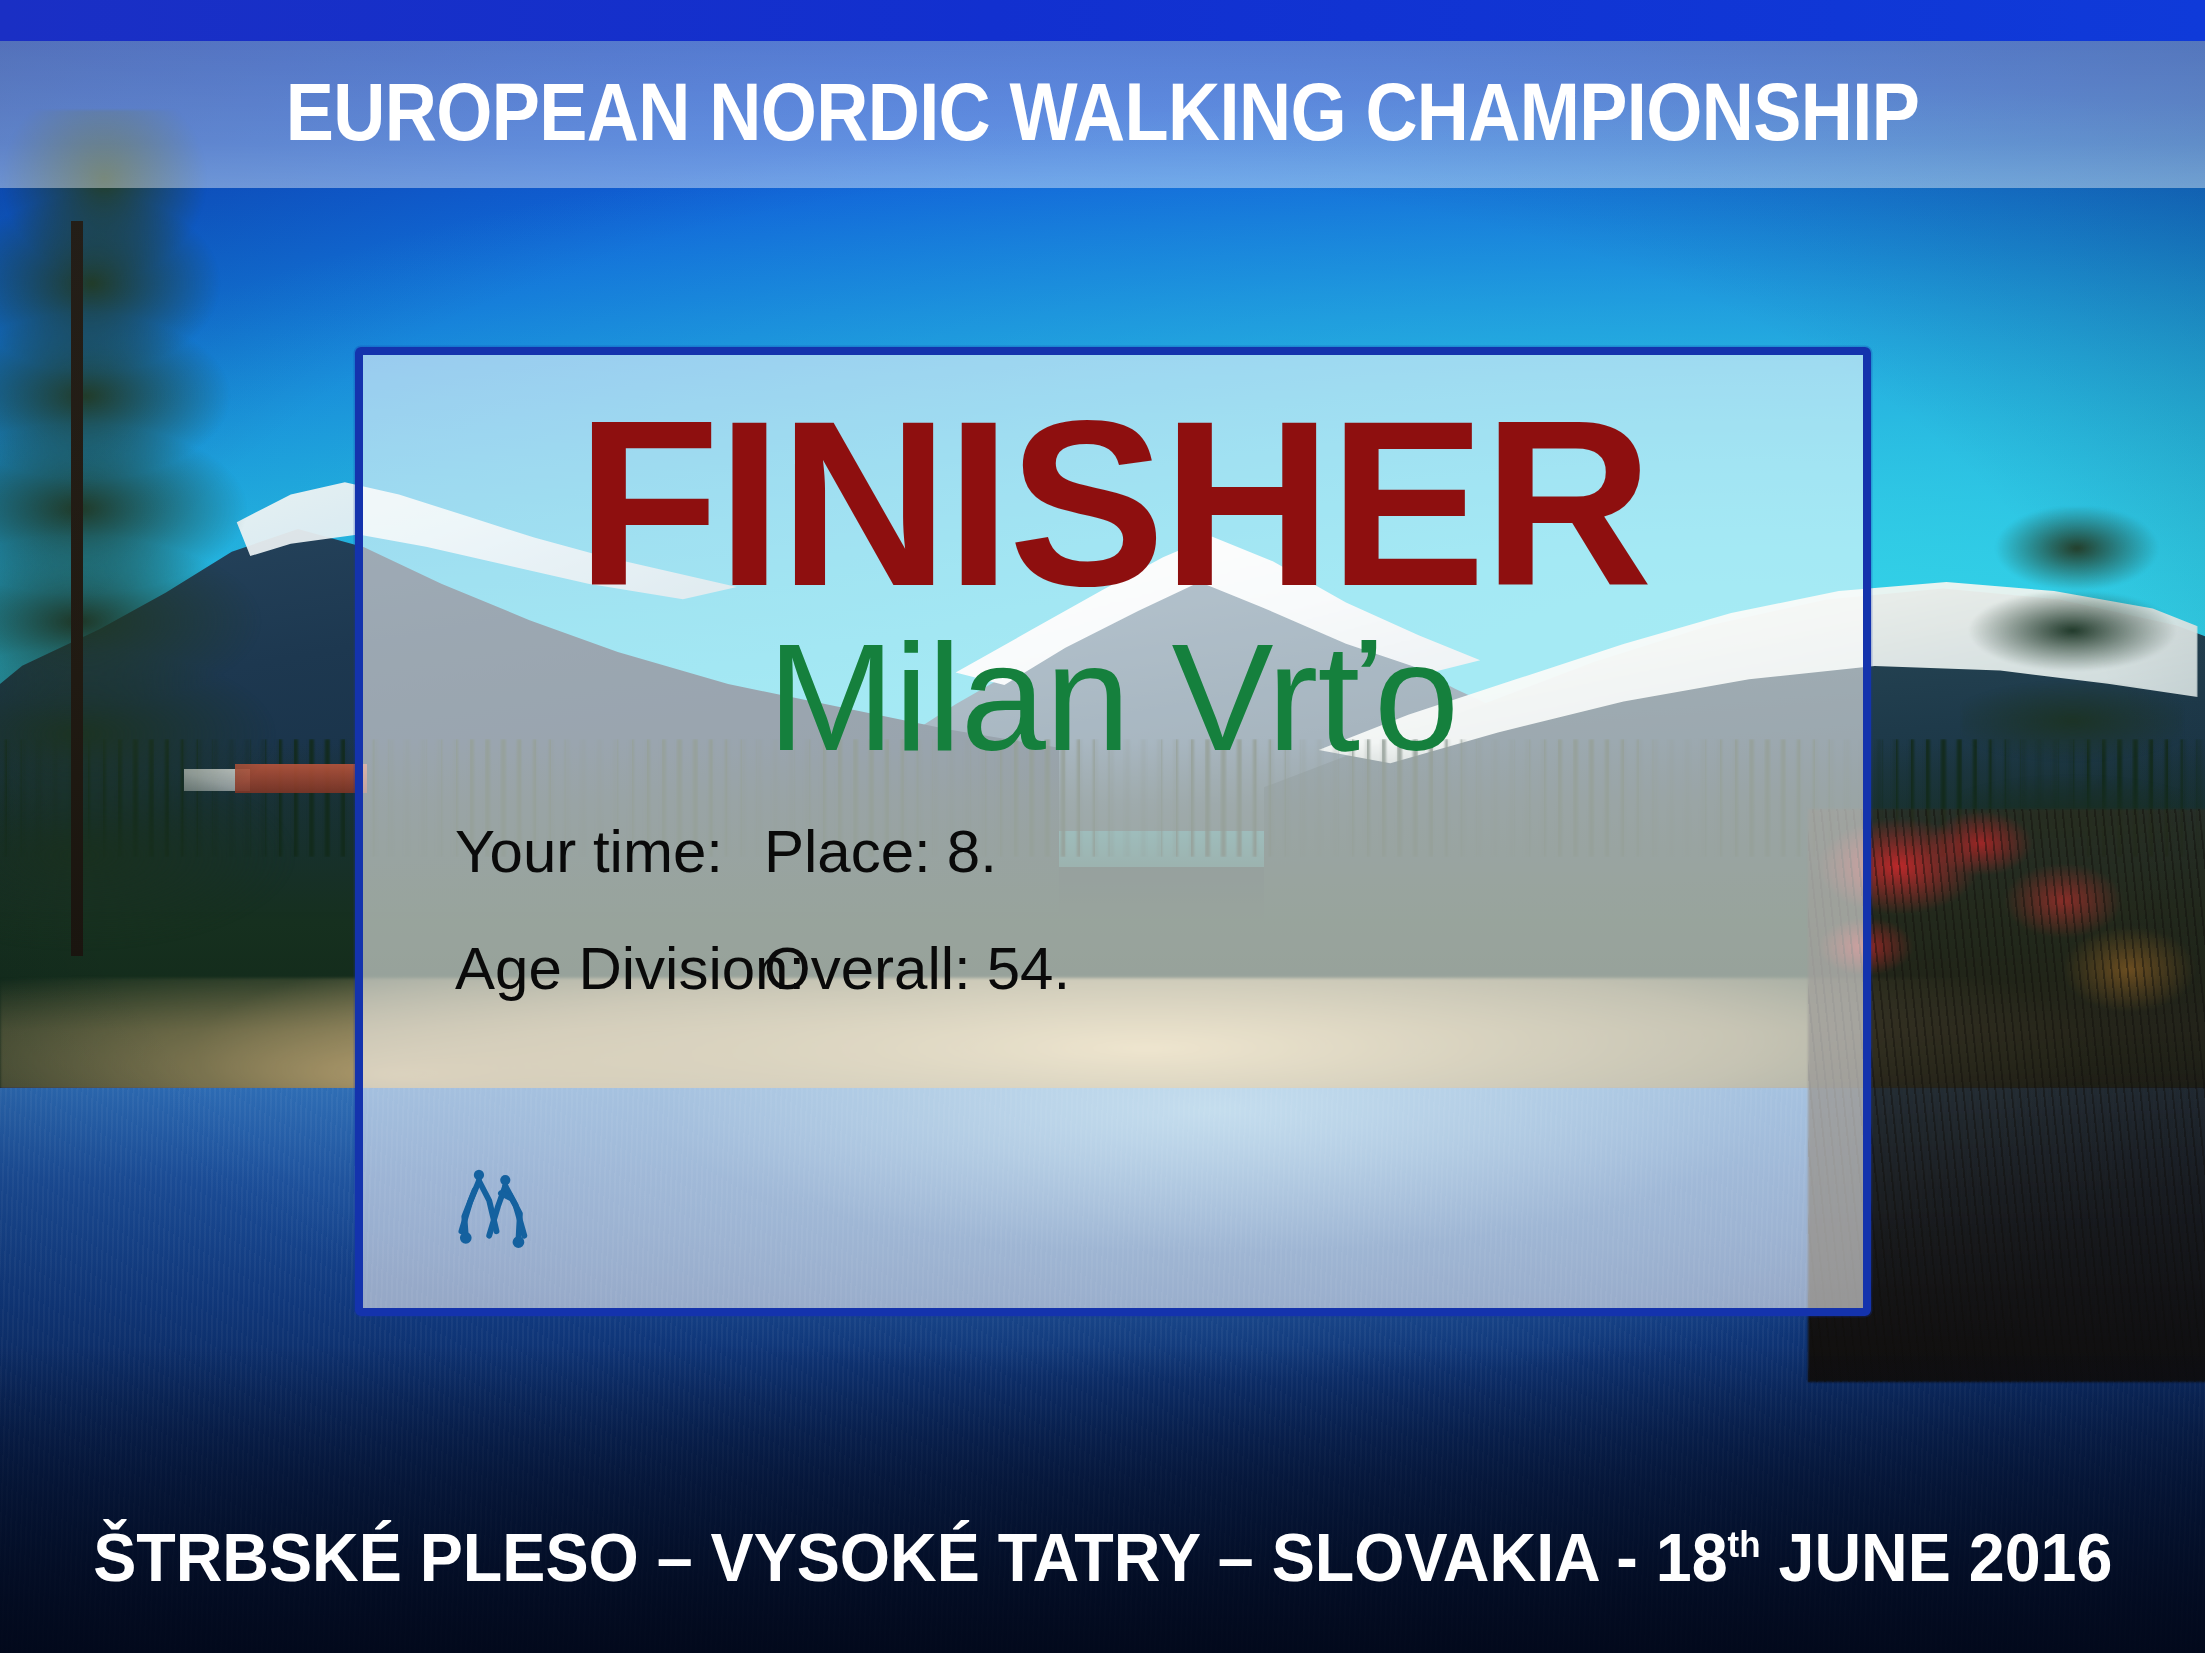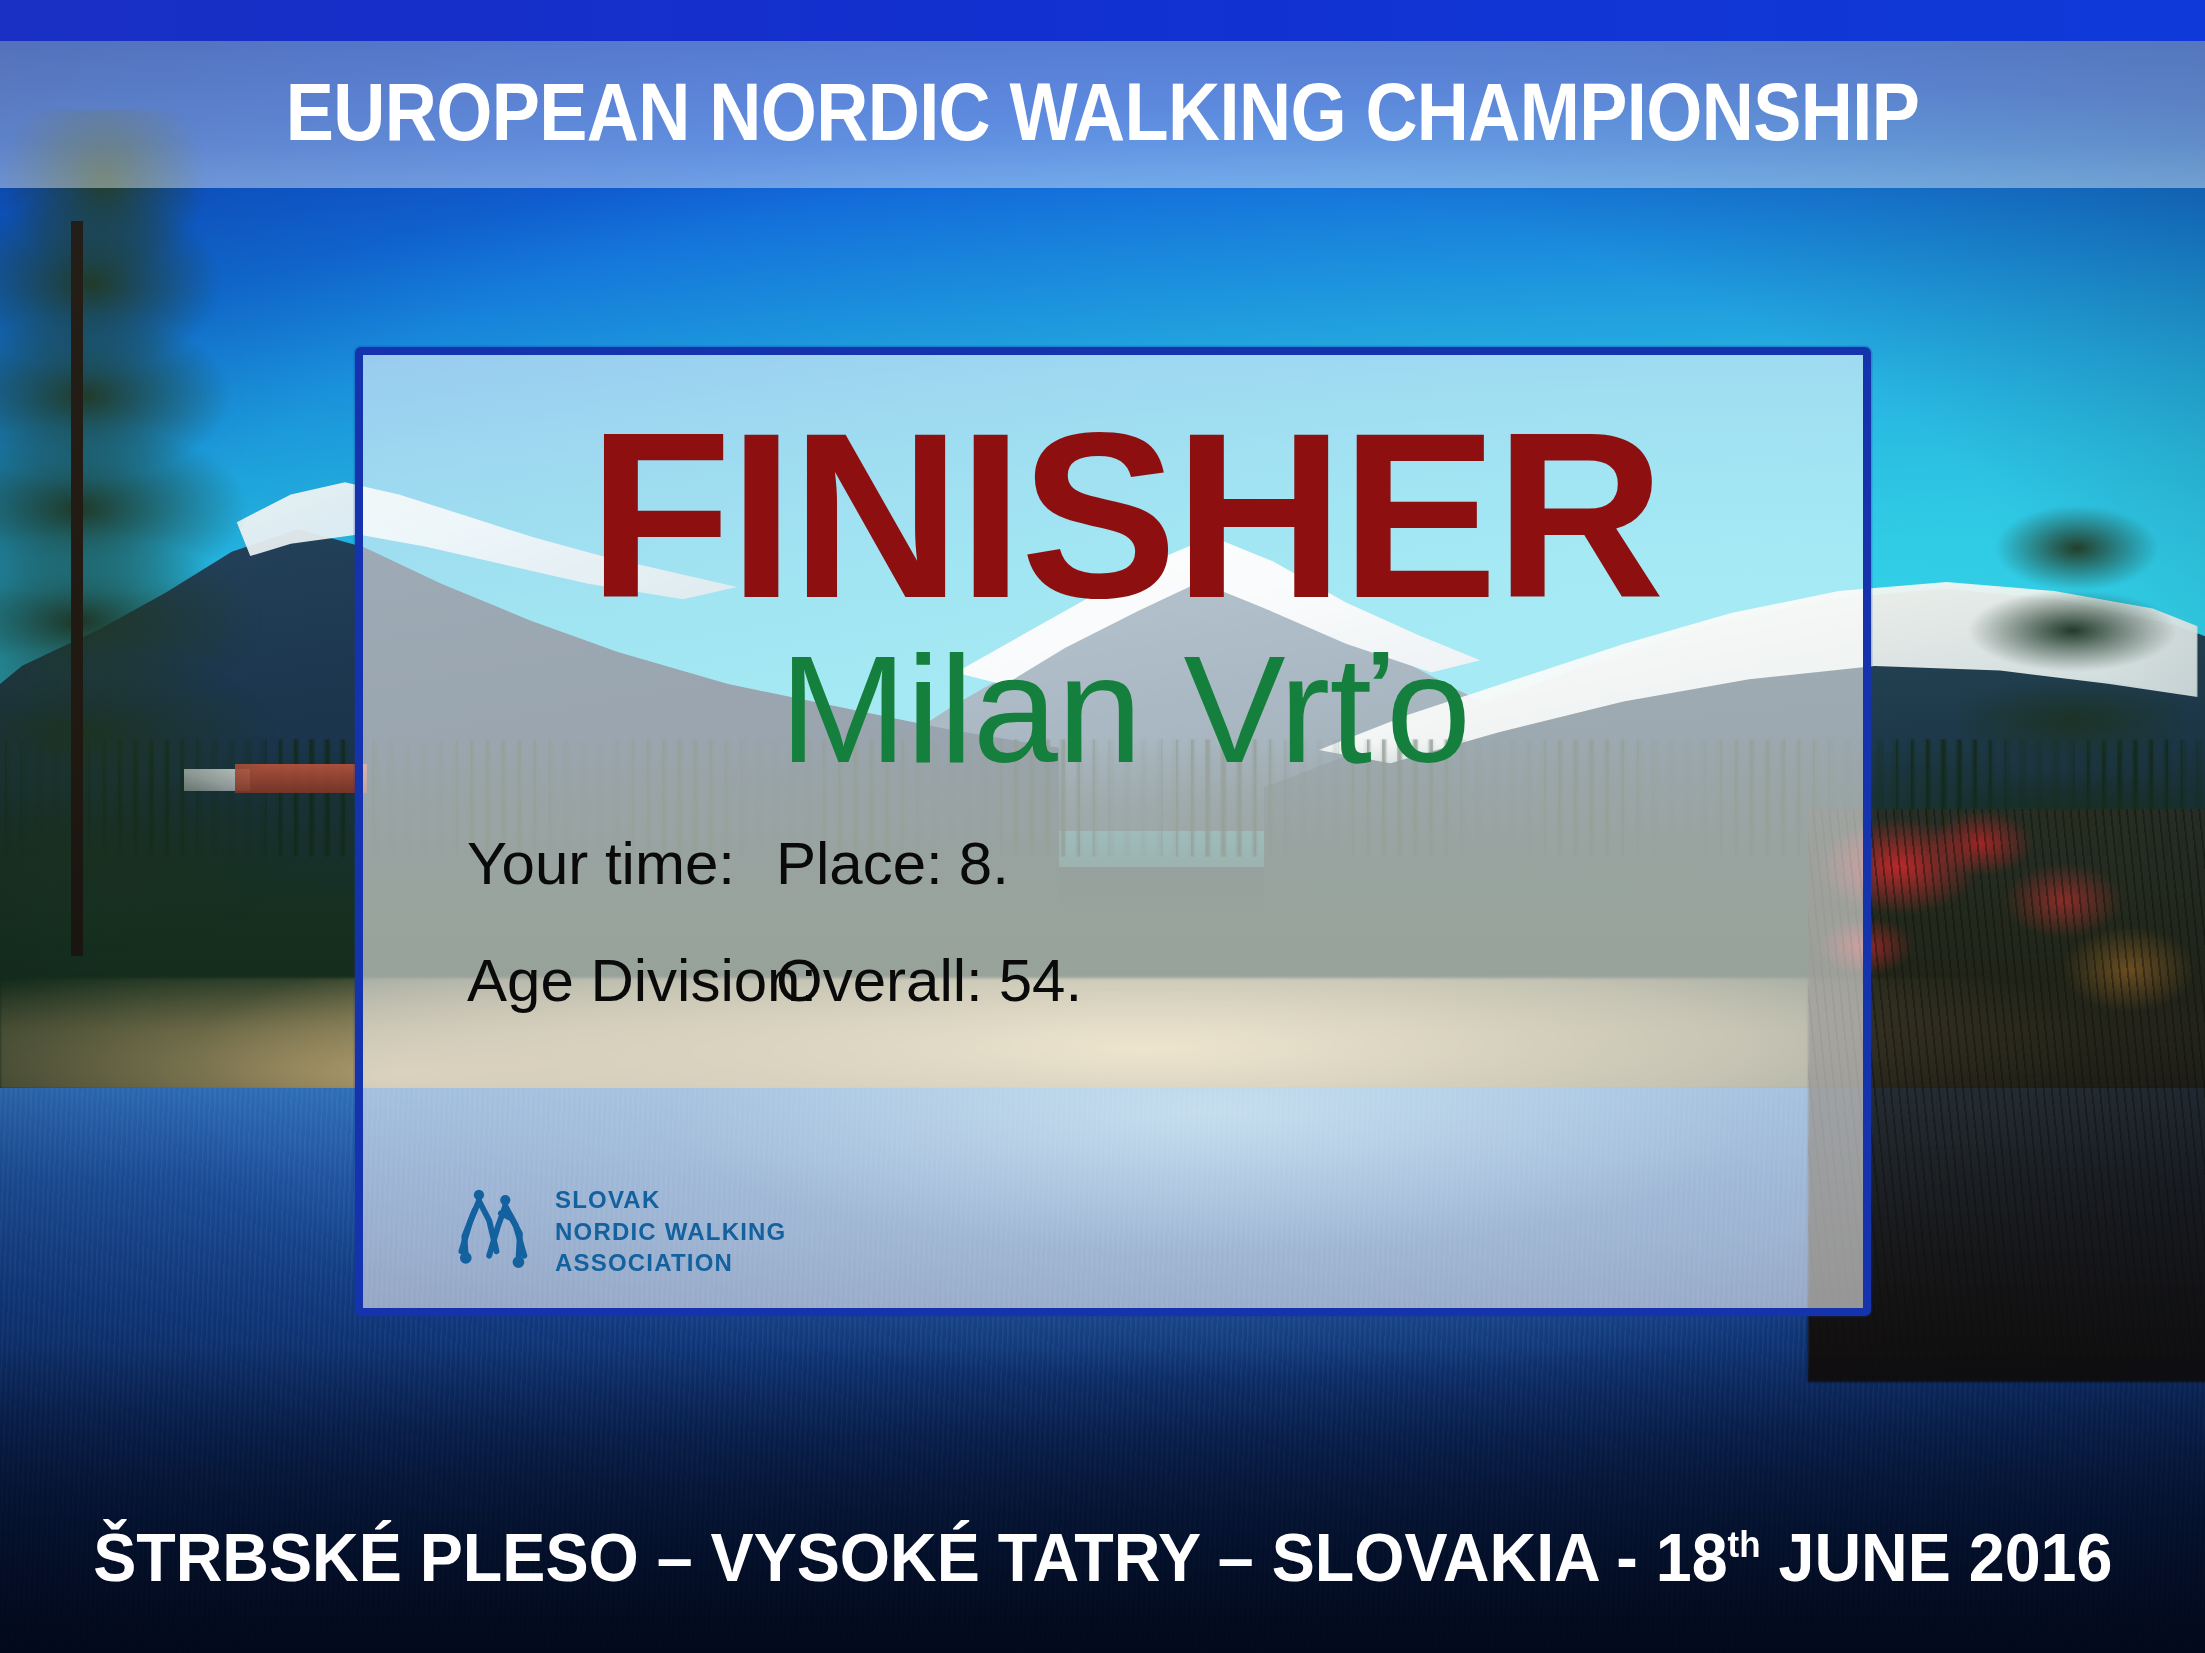--- a/index.html
+++ b/index.html
@@ -211,21 +211,21 @@
     width:1516px;height:969px;
     border:8px solid #1433ad;
     border-radius:5.9px;
     box-sizing:border-box;
     background:rgba(255,255,255,.56);
     box-shadow:0 0 0 1.5px rgba(20,51,173,.25);
     overflow:hidden;
   }
   .card-inner{
     position:relative;width:100%;height:100%;
-    padding:12px;
+    padding:0;
   }
 
   .finisher{
     margin:0;
     text-align:center;
     color:#8e0f0f;
     font-weight:700;
     font-size:235px;
     line-height:.95;
     letter-spacing:-2.9px;
@@ -367,25 +367,20 @@
 
             <circle cx="66" cy="16" r="7" fill="#14619f" stroke="none"></circle>
             <path d="M66 24 L56 52 L44 92"></path>
             <path d="M66 24 L80 50 L92 92"></path>
             <path d="M72 36 L86 62 L84 98"></path>
             <circle cx="84" cy="101" r="4" fill="none"></circle>
 
             <path d="M60 34 L72 40"></path>
           </svg>
         </span>
-        <span class="logo-text">
-          <span>SLOVAK</span><br>
-          <span>NORDIC WALKING</span><br>
-          <span>ASSOCIATION</span>
-        </span>
       </div>
 
     </div>
   </div>
 
   <div class="footer">
     <div class="footer-title">
       <span>ŠTRBSKÉ PLESO – VYSOKÉ TATRY – SLOVAKIA - 18</span><sup>th</sup><span> JUNE 2016</span>
     </div>
   </div>

